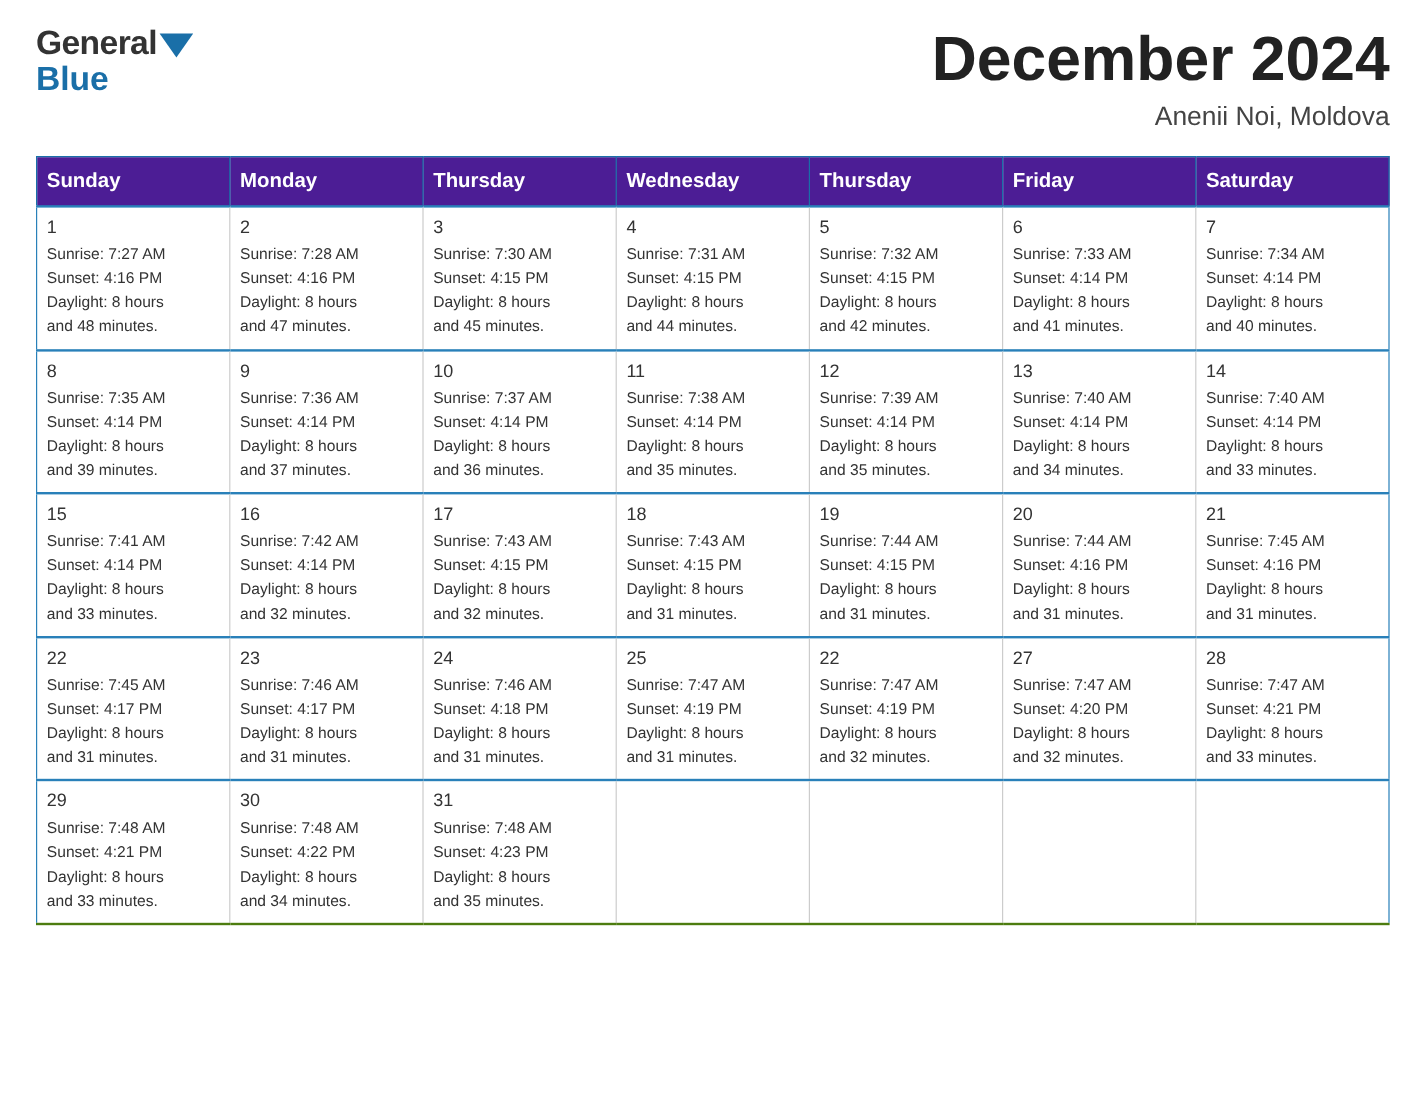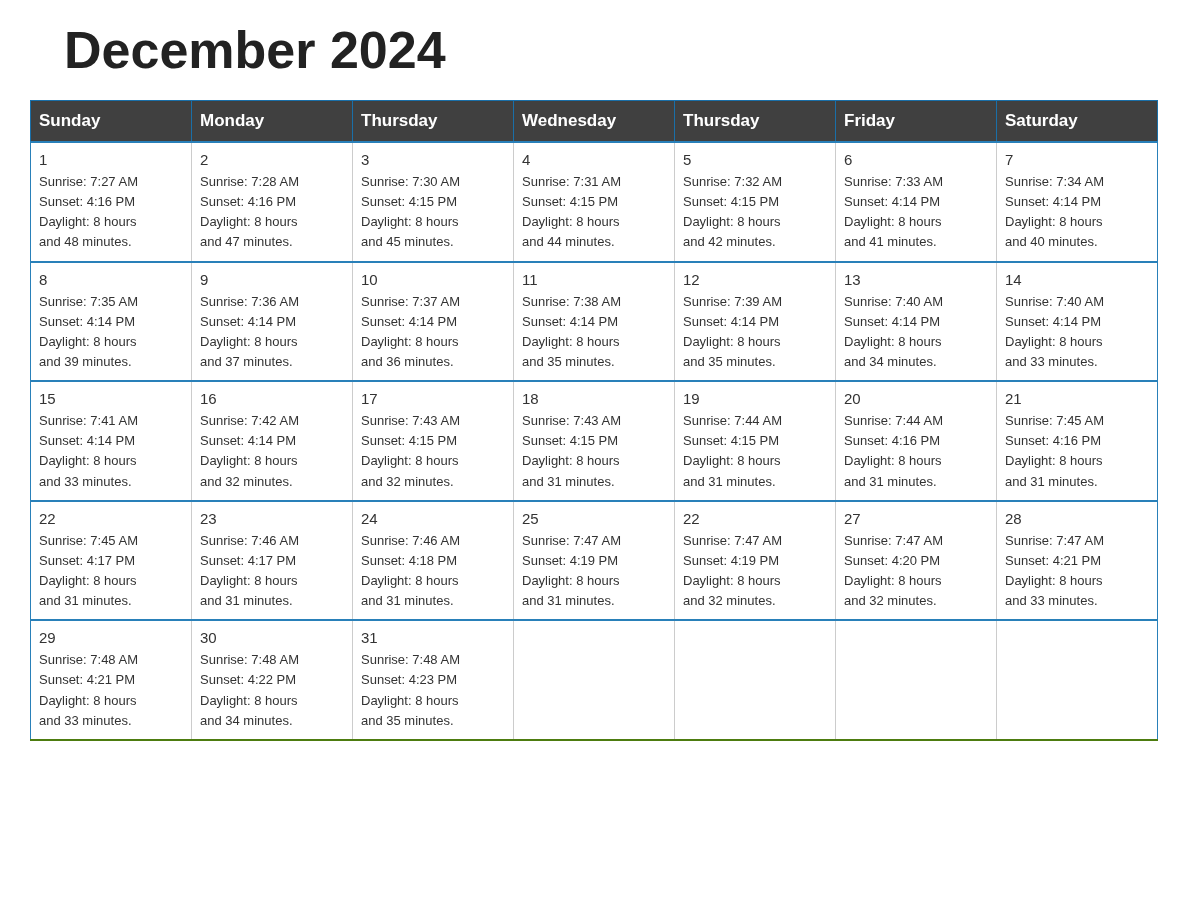--- a/index.html
+++ b/index.html
@@ -59,21 +59,21 @@
       font-size: 22px;
       color: #444;
       margin-top: 4px;
     }
     .calendar {
       width: 100%;
       border-collapse: collapse;
       border: 1px solid #aaa;
     }
     .calendar th {
-      background-color: #404040;
+      background-color: #4c1d95;
       color: #fff;
       padding: 10px 8px;
       text-align: left;
       font-size: 17px;
       font-weight: bold;
       border: 1px solid #1a6fa8;
     }
     .calendar td {
       vertical-align: top;
       padding: 8px;
@@ -107,22 +107,30 @@
       line-height: 1.55;
     }
     .empty-cell {
       background: #fff;
     }
   </style>
 </head>
 <body>
 
 <div class="header">
+  <div class="logo">
+    <div class="logo-top">
+      <span class="logo-general">General</span>
+      <div class="logo-triangle"></div>
+    </div>
+    <span class="logo-blue">Blue</span>
+  </div>
   <div class="title-section">
     <div class="month-title">December 2024</div>
+    <div class="location">Anenii Noi, Moldova</div>
   </div>
 </div>
 
 <table class="calendar">
   <thead>
     <tr>
       <th>Sunday</th>
       <th>Monday</th>
       <th>Thursday</th>
       <th>Wednesday</th>

